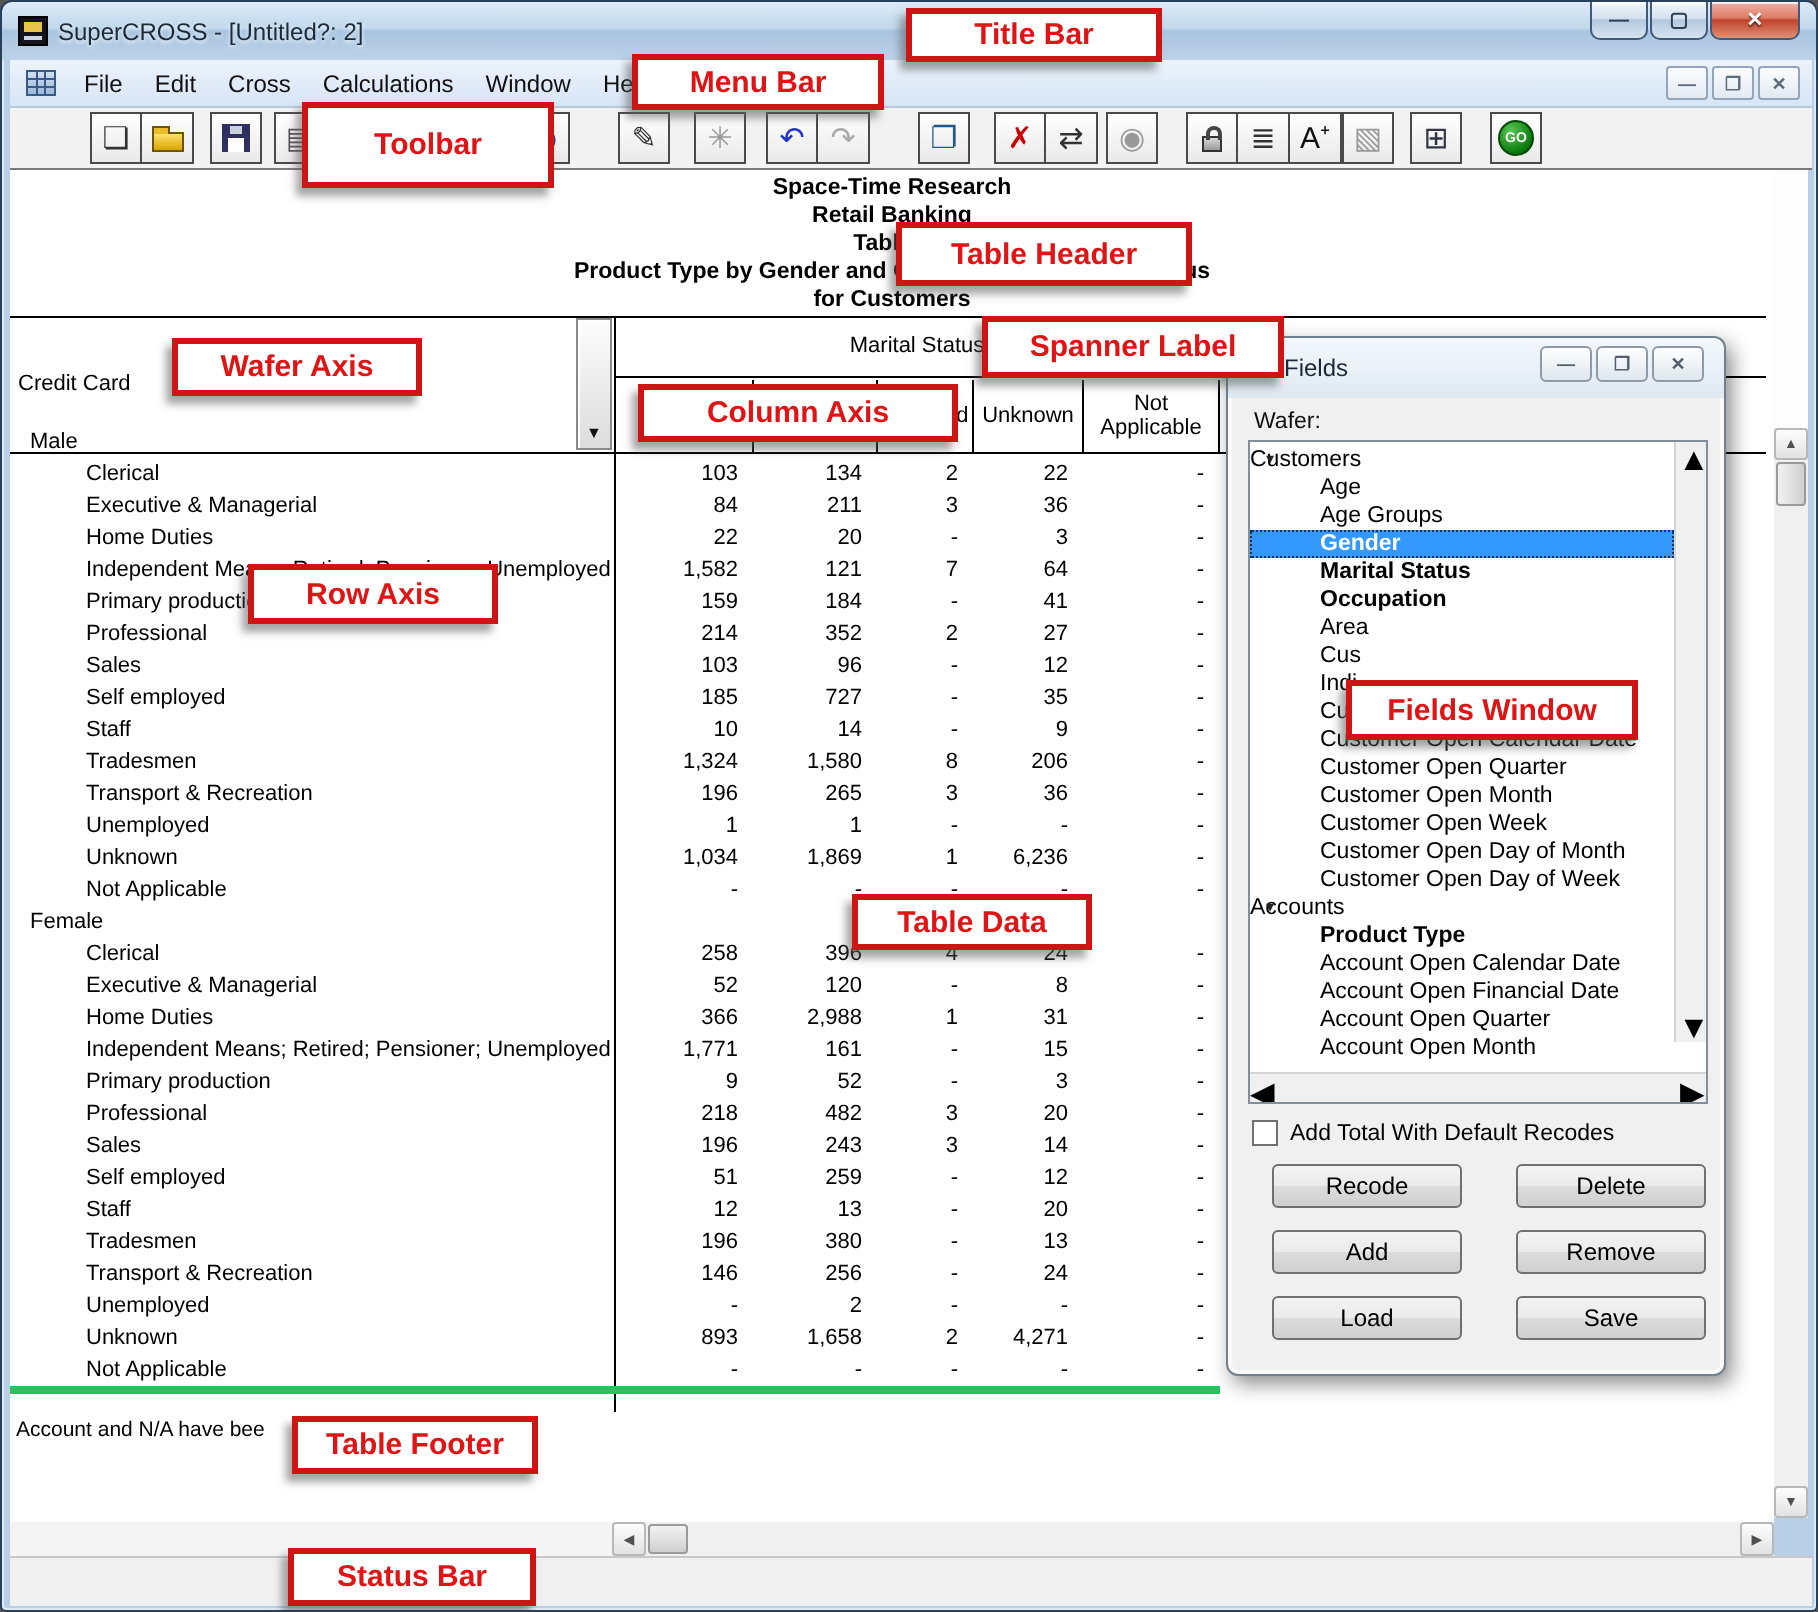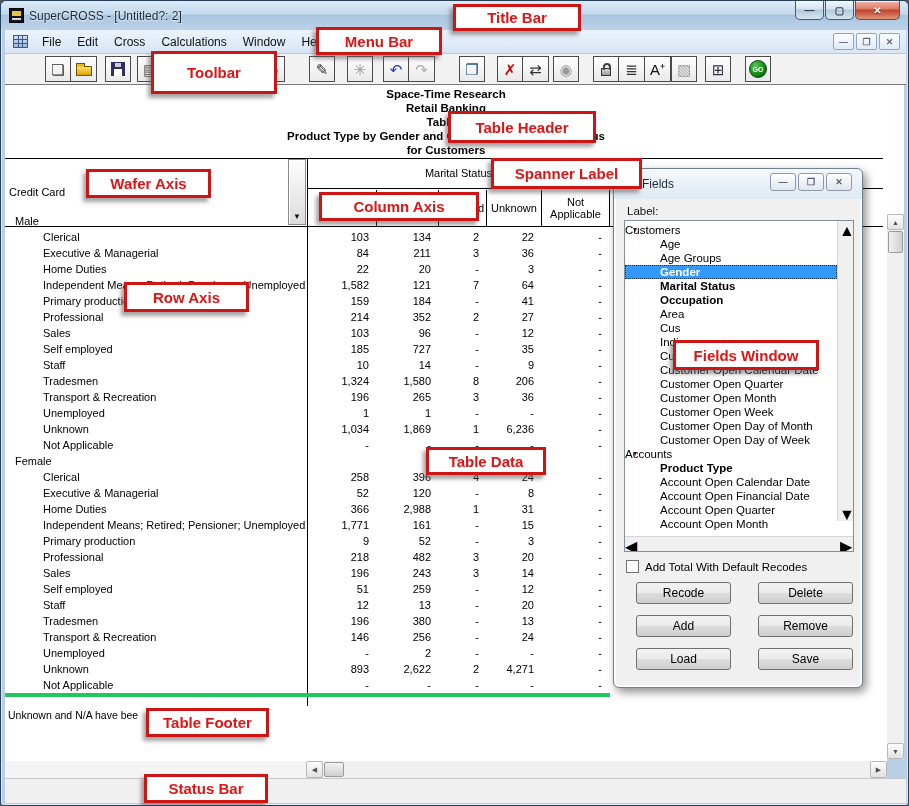--- a/index.html
+++ b/index.html
@@ -487,36 +487,36 @@
           <div class="rlabel itm">Unemployed</div>
           <div class="cell c0">-</div>
           <div class="cell c1">2</div>
           <div class="cell c2">-</div>
           <div class="cell c3">-</div>
           <div class="cell c4">-</div>
         </div>
         <div class="trow">
           <div class="rlabel itm">Unknown</div>
           <div class="cell c0">893</div>
-          <div class="cell c1">2,622</div>
+          <div class="cell c1">1,658</div>
           <div class="cell c2">2</div>
           <div class="cell c3">4,271</div>
           <div class="cell c4">-</div>
         </div>
         <div class="trow">
           <div class="rlabel itm">Not Applicable</div>
           <div class="cell c0">-</div>
           <div class="cell c1">-</div>
           <div class="cell c2">-</div>
           <div class="cell c3">-</div>
           <div class="cell c4">-</div>
         </div>
       </div>
 
-    <div class="tfooter">Unknown and N/A have bee</div>
+    <div class="tfooter">Account and N/A have bee</div>
   </div>
 
   <div class="hsb-filler"></div>
   <div class="sb hsb" style="left:305px;top:760px;width:581px;height:17px;">
     <div class="arrow" style="left:0;top:0;width:17px;height:17px;">◀</div>
     <div class="thumb" style="left:18px;top:1px;width:20px;height:15px;"></div>
     <div class="arrow" style="right:0;top:0;width:17px;height:17px;">▶</div>
   </div>
 
   <div class="vgutter"></div>
@@ -530,21 +530,21 @@
 
   <div class="dialog">
     <div class="dlg-title">
       <span>Fields</span>
       <div class="dlg-controls">
           <div class="dlgbtn">—</div>
           <div class="dlgbtn">❐</div>
           <div class="dlgbtn">✕</div>
         </div>
     </div>
-    <div class="dlg-namelbl">Label:</div>
+    <div class="dlg-namelbl">Wafer:</div>
     <div class="flist">
       <div class="fitems">
           <div class="fitem lvl0"><span class="arrowg">▾</span><span>Customers</span></div>
           <div class="fitem lvl2"><span>Age</span></div>
           <div class="fitem lvl2"><span>Age Groups</span></div>
           <div class="fitem lvl2 bold selected"><span>Gender</span></div>
           <div class="fitem lvl2 bold"><span>Marital Status</span></div>
           <div class="fitem lvl2 bold"><span>Occupation</span></div>
           <div class="fitem lvl2"><span>Area</span></div>
           <div class="fitem lvl2"><span>Cus</span></div>

